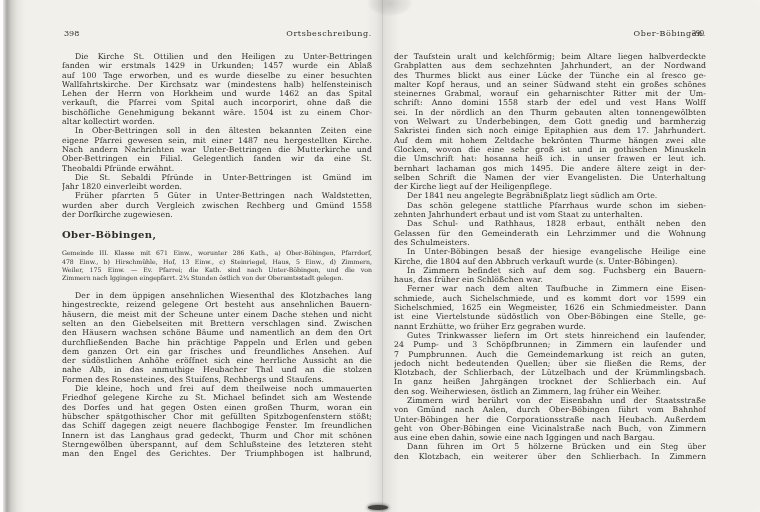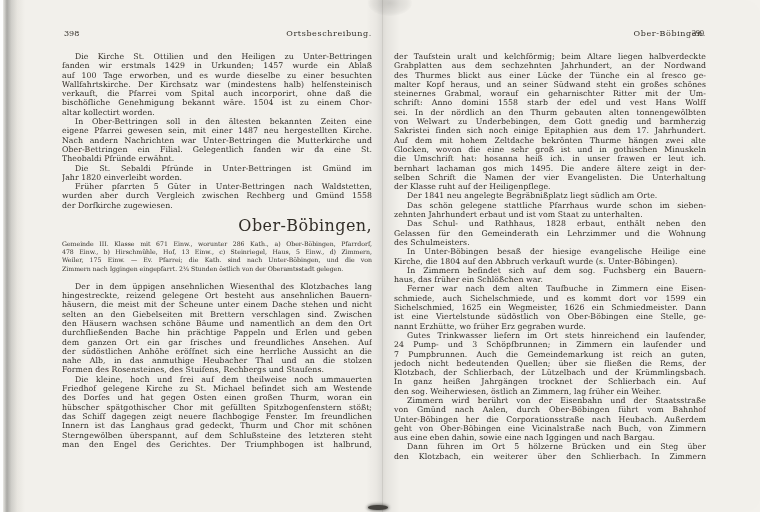--- a/index.html
+++ b/index.html
@@ -46,21 +46,21 @@
   .line{
     font-size:7.8px;height:9.3px;line-height:9.3px;
     text-align:justify;text-align-last:justify;
     overflow:hidden;white-space:normal;
     letter-spacing:0.05px;
   }
   .line.first{text-indent:13px;}
   .line.last{text-align-last:left;}
 
   .heading{
-    text-align:right;font-weight:normal;font-size:16px;line-height:12px;
+    text-align:left;font-weight:bold;font-size:10px;line-height:12px;
     margin:10px 0 8px 0;letter-spacing:0.4px;
   }
   .small-print{margin:0 0 9px 0;}
   .small-print .line{font-size:6.2px;height:8.2px;line-height:8.2px;letter-spacing:0;}
 </style>
 </head>
 <body>
 
 <div class="scan">
   <div class="white-strip"></div>
@@ -74,20 +74,21 @@
     <div class="pagehead">
       <span class="pageno">398</span>
       <span class="runhead">Ortsbeschreibung.</span>
     </div>
     <div class="body" id="left-body">
         <div class="paragraph">
           <div class="line first">Die Kirche St. Ottilien und den Heiligen zu Unter-Bettringen</div>
           <div class="line">fanden wir erstmals 1429 in Urkunden; 1457 wurde ein Ablaß</div>
           <div class="line">auf 100 Tage erworben, und es wurde dieselbe zu einer besuchten</div>
           <div class="line">Wallfahrtskirche. Der Kirchsatz war (mindestens halb) helfensteinisch</div>
+          <div class="line">Lehen der Herrn von Horkheim und wurde 1462 an das Spital</div>
           <div class="line">verkauft, die Pfarrei vom Spital auch incorporirt, ohne daß die</div>
           <div class="line">bischöfliche Genehmigung bekannt wäre. 1504 ist zu einem Chor-</div>
           <div class="line last">altar kollectirt worden.</div>
         </div>
         <div class="paragraph">
           <div class="line first">In Ober-Bettringen soll in den ältesten bekannten Zeiten eine</div>
           <div class="line">eigene Pfarrei gewesen sein, mit einer 1487 neu hergestellten Kirche.</div>
           <div class="line">Nach andern Nachrichten war Unter-Bettringen die Mutterkirche und</div>
           <div class="line">Ober-Bettringen ein Filial. Gelegentlich fanden wir da eine St.</div>
           <div class="line last">Theobaldi Pfründe erwähnt.</div>
@@ -147,21 +148,21 @@
           <div class="line">steinernes Grabmal, worauf ein geharnischter Ritter mit der Um-</div>
           <div class="line">schrift: Anno domini 1558 starb der edel und vest Hans Wolff</div>
           <div class="line">sei. In der nördlich an den Thurm gebauten alten tonnengewölbten</div>
           <div class="line">von Welwart zu Underbebingen, dem Gott gnedig und barmherzig</div>
           <div class="line">Sakristei finden sich noch einige Epitaphien aus dem 17. Jahrhundert.</div>
           <div class="line">Auf dem mit hohem Zeltdache bekrönten Thurme hängen zwei alte</div>
           <div class="line">Glocken, wovon die eine sehr groß ist und in gothischen Minuskeln</div>
           <div class="line">die Umschrift hat: hosanna heiß ich. in unser frawen er leut ich.</div>
           <div class="line">bernhart lachaman gos mich 1495. Die andere ältere zeigt in der-</div>
           <div class="line">selben Schrift die Namen der vier Evangelisten. Die Unterhaltung</div>
-          <div class="line last">der Klasse ruht auf der Heiligenpflege.</div>
+          <div class="line last">der Kirche liegt auf der Heiligenpflege.</div>
         </div>
         <div class="paragraph">
           <div class="line first last">Der 1841 neu angelegte Begräbnißplatz liegt südlich am Orte.</div>
         </div>
         <div class="paragraph">
           <div class="line first">Das schön gelegene stattliche Pfarrhaus wurde schon im sieben-</div>
           <div class="line last">zehnten Jahrhundert erbaut und ist vom Staat zu unterhalten.</div>
         </div>
         <div class="paragraph">
           <div class="line first">Das Schul- und Rathhaus, 1828 erbaut, enthält neben den</div>

